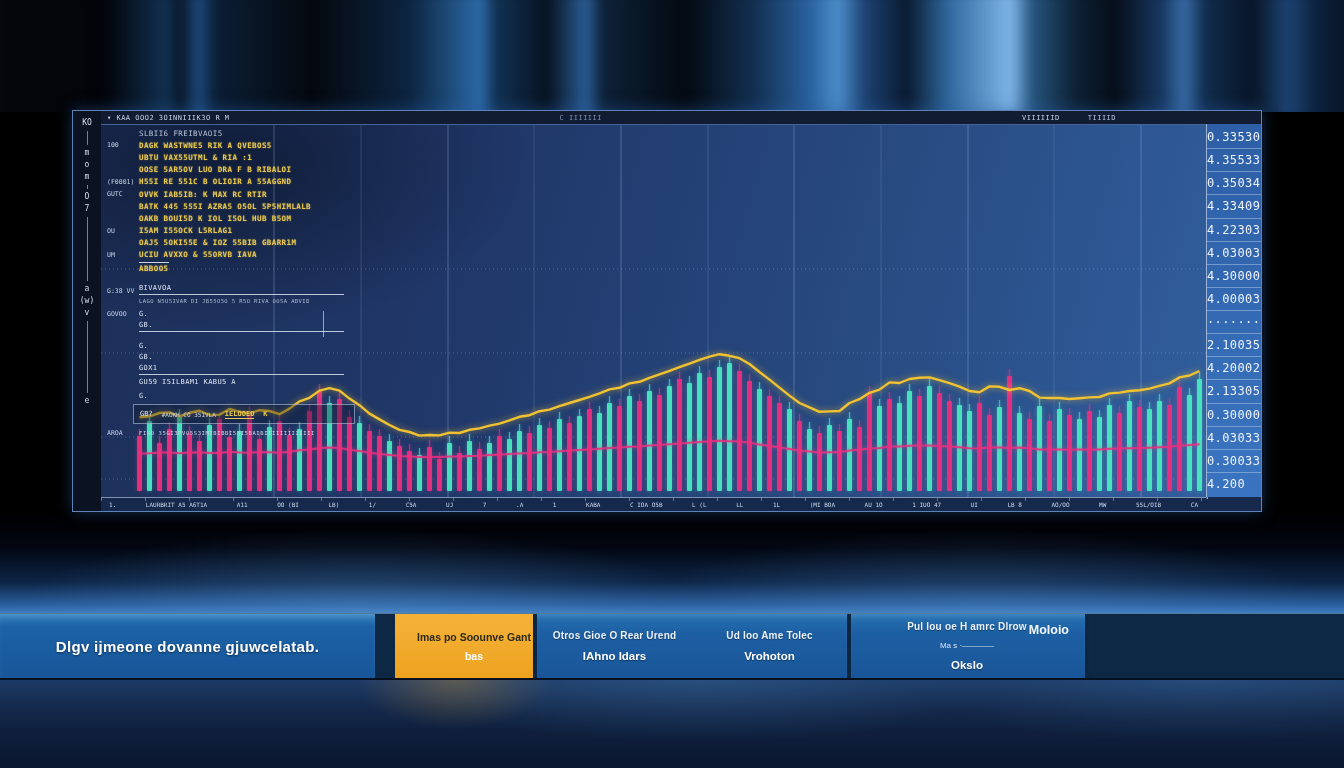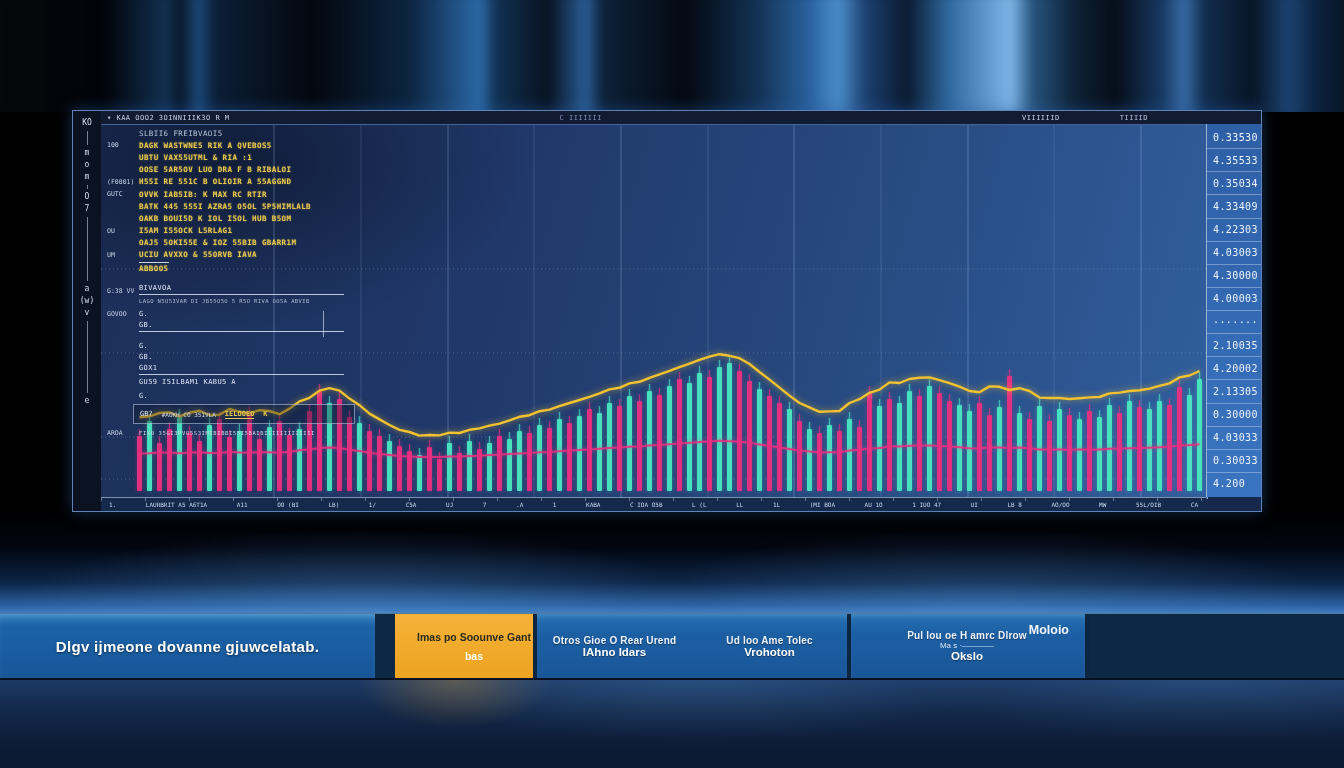--- a/index.html
+++ b/index.html
@@ -34,21 +34,21 @@
     display:flex;flex-direction:column;align-items:center;padding-top:6px;box-sizing:border-box;
     color:#d5deee;font-family:"DejaVu Sans Mono",monospace;font-size:8px;line-height:10px;z-index:5;}
   .win-toolbar .tool{cursor:default;margin:1px 0;}
   .win-toolbar .tline{width:1px;background:rgba(205,218,238,.55);margin:2px 0;}
   .win-header{position:absolute;left:28px;right:0;top:0;height:13px;background:#111c33;
     border-bottom:1px solid #44639a;display:flex;align-items:center;z-index:4;
     font-family:"DejaVu Sans Mono",monospace;font-size:7px;color:#aebidd;color:#aebddd;letter-spacing:.5px;white-space:nowrap;}
   .win-header .hl{margin-left:6px;color:#c7d2e8;}
   .win-header .hm{margin-left:330px;color:#7e8fb0;}
   .win-header .hr1{margin-left:420px;color:#c7d2e8;}
-  .win-header .hr2{margin-left:60px;color:#b5c2dc;text-align:right;}
+  .win-header .hr2{margin-left:28px;color:#b5c2dc;text-align:right;}
 
   .plot{position:absolute;left:28px;top:13px;width:1107px;height:375px;overflow:hidden;
     background:
       radial-gradient(420px 240px at 12% 10%, rgba(6,12,28,.55), transparent 70%),
       linear-gradient(105deg,#1c2f58 0%,#20386a 35%,#27497f 65%,#315f9e 100%);
     border-right:1px solid #8fa7cc;box-sizing:border-box;}
   .plot svg{position:absolute;left:0;top:0;}
 
   
   .overlay-info{position:absolute;left:6px;top:3px;z-index:3;font-family:"DejaVu Sans Mono",monospace;}
@@ -78,21 +78,21 @@
   .tiny-row{position:absolute;left:6px;top:305px;z-index:3;display:flex;align-items:center;
     font-family:"DejaVu Sans Mono",monospace;white-space:nowrap;}
   .tiny-row .tag{width:32px;flex:0 0 32px;font-size:6.5px;color:#c9d4e8;}
   .tiny-row .txt{font-size:5.5px;color:#cfd9ea;letter-spacing:.6px;}
 
   
   .y-axis{position:absolute;right:0;top:13px;bottom:14px;width:55px;box-sizing:border-box;
     background:linear-gradient(180deg,#2d5fa6 0%,#3a74c0 100%);
     border-left:1px solid #9db3d6;display:flex;flex-direction:column;padding:2px 0;z-index:4;}
   .yrow{flex:1;border-top:1px solid rgba(215,228,246,.40);display:flex;align-items:center;
-    padding-left:6px;color:#eef3fb;font-family:"DejaVu Sans Mono",monospace;font-size:10px;letter-spacing:.4px;}
+    color:#eef3fb;font-family:"DejaVu Sans Mono",monospace;font-size:12px;letter-spacing:.4px;}
   .yrow:first-child{border-top:none;}
   .x-axis{position:absolute;left:28px;right:55px;bottom:0;height:14px;background:#15294d;
     border-top:1px solid rgba(200,215,240,.6);display:flex;align-items:center;
     justify-content:space-between;padding:0 8px;box-sizing:border-box;z-index:4;position:absolute;}
   .x-axis::before{content:"";position:absolute;left:0;top:0;width:100%;height:3px;
     background:repeating-linear-gradient(90deg,rgba(200,215,240,.45) 0 1px,transparent 1px 44px);}
   .x-axis span{color:#cdd9ec;font-family:"DejaVu Sans Mono",monospace;font-size:6px;white-space:nowrap;}
 
   
   .taskbar{position:absolute;left:0;top:613px;width:1344px;height:67px;background:#0c2844;
@@ -105,21 +105,21 @@
   .tb-orange{position:absolute;left:395px;top:0;width:158px;height:100%;
     background:linear-gradient(180deg,#f5b23a 0%,#eda31f 100%);
     display:flex;flex-direction:column;align-items:center;justify-content:center;gap:7px;cursor:pointer;}
   .tb-orange .l1{color:#2c2a1a;font-size:10.5px;font-weight:bold;}
   .tb-orange .l2{color:#fff;font-size:10.5px;font-weight:bold;}
   .tb-gap{position:absolute;top:0;height:100%;width:4px;background:#0c2541;}
   .tb-group{position:absolute;top:0;height:100%;
     background:linear-gradient(180deg,#2471b2 0%,#1d5fa3 30%,#195699 100%);
     box-shadow:inset 0 6px 8px -6px rgba(180,220,250,.4);}
   .g-col{position:absolute;top:0;height:100%;display:flex;flex-direction:column;
-    align-items:center;justify-content:center;}
+    align-items:center;justify-content:center;gap:9px;}
   .g-top{color:#eaf2fb;font-size:10px;font-weight:bold;letter-spacing:.2px;text-shadow:0 1px 1px rgba(0,0,0,.4);}
   .g-bottom{color:#fff;font-size:11.5px;font-weight:bold;text-shadow:0 1px 1px rgba(0,0,0,.4);}
   .g-mid{color:#d6e4f3;font-size:8px;}
   .g-label{position:absolute;right:16px;top:9px;color:#f2f6fc;font-size:12.5px;font-weight:bold;}
   .cloud-ic{width:18px;height:11px;border-radius:6px;
     background:linear-gradient(180deg,#bdeee6 0%,#35d0c0 60%,#1ba89c 100%);
     box-shadow:0 0 3px rgba(120,230,210,.7);display:inline-block;margin-right:7px;}
   .g4-toprow{display:flex;align-items:center;}
 </style>
 </head>

